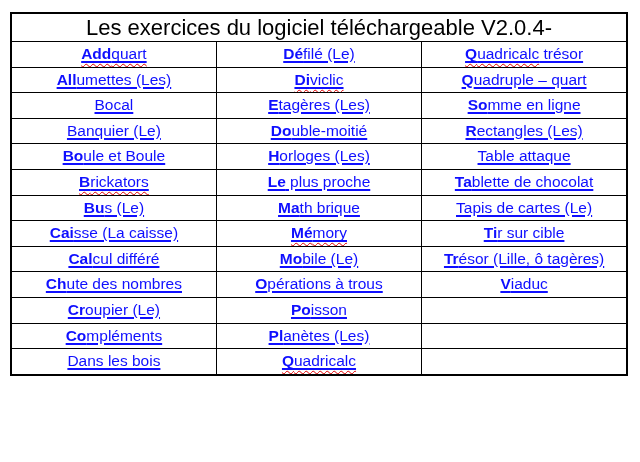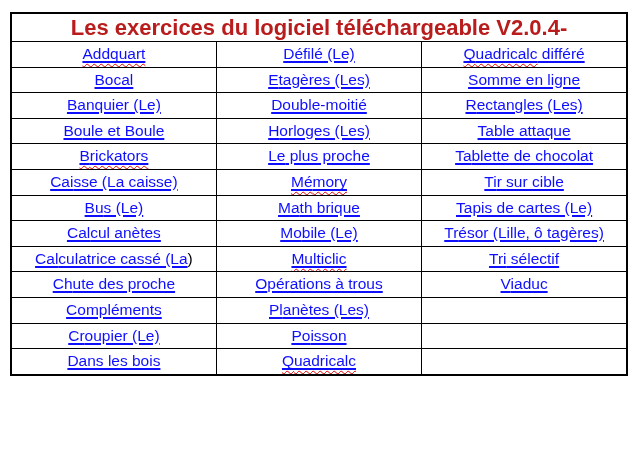--- a/index.html
+++ b/index.html
@@ -23,58 +23,63 @@
     text-align:center;
     vertical-align:top;
     padding:1px 2px 0 2px;
     height:23.6px;
     overflow:hidden;
   }
   td.titlecell{
     height:38px;
     vertical-align:middle;
     font-size:22px;
-    font-weight:bold;
-    color:#b91c1c;
+    font-weight:normal;
+    color:#000000;
     letter-spacing:0px;
     padding:2px 0 4px 0;
   }
   tr.tall td{height:47.2px;}
   .lnk{
     font-size:15.5px;
     line-height:21px;
     white-space:normal;
     cursor:pointer;
   }
   .run{
     color:#0F0FFF;
     text-decoration:underline;
     text-decoration-thickness:1.5px;
     text-underline-offset:2px;
   }
-  .run.b{font-weight:normal;}
+  .run.b{font-weight:bold;}
   .run.k{color:#000000;text-decoration:none;}
   .sq{
     text-decoration:underline wavy #E00000 1px;
     text-underline-offset:4px;
     text-decoration-skip-ink:none;
   }
 </style>
 </head>
 <body>
 
 <table class="extable">
   <tbody>
     <tr>
       <td class="titlecell" colspan="3">Les exercices du logiciel téléchargeable V2.0.4-</td>
     </tr>
   <tr>
         <td><span class="lnk"><span class="run b"><span class="sq">Add</span></span><span class="run"><span class="sq">quart</span></span></span></td>
         <td><span class="lnk"><span class="run b">Dé</span><span class="run">filé (Le)</span></span></td>
-        <td><span class="lnk"><span class="run b"><span class="sq">Q</span></span><span class="run"><span class="sq">uadricalc</span></span><span class="run"> différé</span></span></td>
+        <td><span class="lnk"><span class="run b"><span class="sq">Q</span></span><span class="run"><span class="sq">uadricalc</span></span><span class="run"> trésor</span></span></td>
+      </tr>
+      <tr>
+        <td><span class="lnk"><span class="run b">All</span><span class="run">umettes (Les)</span></span></td>
+        <td><span class="lnk"><span class="run b"><span class="sq">Di</span></span><span class="run"><span class="sq">viclic</span></span></span></td>
+        <td><span class="lnk"><span class="run b">Q</span><span class="run">uadruple – quart</span></span></td>
       </tr>
       <tr>
         <td><span class="lnk"><span class="run">Bocal</span></span></td>
         <td><span class="lnk"><span class="run b">E</span><span class="run">tagères (Les)</span></span></td>
         <td><span class="lnk"><span class="run b">So</span><span class="run">mme en ligne</span></span></td>
       </tr>
       <tr>
         <td><span class="lnk"><span class="run">Banquier (Le)</span></span></td>
         <td><span class="lnk"><span class="run b">Do</span><span class="run">uble-moitié</span></span></td>
         <td><span class="lnk"><span class="run b">R</span><span class="run">ectangles (Les)</span></span></td>
@@ -83,52 +88,47 @@
         <td><span class="lnk"><span class="run b">Bo</span><span class="run">ule et Boule</span></span></td>
         <td><span class="lnk"><span class="run b">H</span><span class="run">orloges (Les)</span></span></td>
         <td><span class="lnk"><span class="run">Table attaque</span></span></td>
       </tr>
       <tr>
         <td><span class="lnk"><span class="run b"><span class="sq">B</span></span><span class="run"><span class="sq">rickators</span></span></span></td>
         <td><span class="lnk"><span class="run b">Le</span><span class="run"> plus proche</span></span></td>
         <td><span class="lnk"><span class="run b">Ta</span><span class="run">blette de chocolat</span></span></td>
       </tr>
       <tr>
+        <td><span class="lnk"><span class="run b">Bu</span><span class="run">s (Le)</span></span></td>
+        <td><span class="lnk"><span class="run b">Ma</span><span class="run">th brique</span></span></td>
+        <td><span class="lnk"><span class="run">Tapis de cartes (Le)</span></span></td>
+      </tr>
+      <tr>
         <td><span class="lnk"><span class="run b">Cai</span><span class="run">sse (La caisse)</span></span></td>
         <td><span class="lnk"><span class="run b"><span class="sq">Mé</span></span><span class="run"><span class="sq">mory</span></span></span></td>
         <td><span class="lnk"><span class="run b">Ti</span><span class="run">r sur cible</span></span></td>
       </tr>
       <tr>
-        <td><span class="lnk"><span class="run b">Bu</span><span class="run">s (Le)</span></span></td>
-        <td><span class="lnk"><span class="run b">Ma</span><span class="run">th brique</span></span></td>
-        <td><span class="lnk"><span class="run">Tapis de cartes (Le)</span></span></td>
-      </tr>
-      <tr>
-        <td><span class="lnk"><span class="run b">Cal</span><span class="run">cul anètes</span></span></td>
+        <td><span class="lnk"><span class="run b">Cal</span><span class="run">cul différé</span></span></td>
         <td><span class="lnk"><span class="run b">Mo</span><span class="run">bile (Le)</span></span></td>
         <td><span class="lnk"><span class="run b">Tr</span><span class="run">ésor (Lille, ô tagères)</span></span></td>
       </tr>
       <tr>
-        <td><span class="lnk"><span class="run b">Cal</span><span class="run">culatrice cassé (La</span><span class="run k">)</span></span></td>
-        <td><span class="lnk"><span class="run b"><span class="sq">Mu</span></span><span class="run"><span class="sq">lticlic</span></span></span></td>
-        <td><span class="lnk"><span class="run b">Tri</span><span class="run"> sélectif</span></span></td>
-      </tr>
-      <tr>
-        <td><span class="lnk"><span class="run b">Ch</span><span class="run">ute des proche</span></span></td>
+        <td><span class="lnk"><span class="run b">Ch</span><span class="run">ute des nombres</span></span></td>
         <td><span class="lnk"><span class="run b">O</span><span class="run">pérations à trous</span></span></td>
         <td><span class="lnk"><span class="run b">V</span><span class="run">iaduc</span></span></td>
       </tr>
       <tr>
-        <td><span class="lnk"><span class="run b">Co</span><span class="run">mpléments</span></span></td>
-        <td><span class="lnk"><span class="run b">Pl</span><span class="run">anètes (Les)</span></span></td>
+        <td><span class="lnk"><span class="run b">Cr</span><span class="run">oupier (Le)</span></span></td>
+        <td><span class="lnk"><span class="run b">Po</span><span class="run">isson</span></span></td>
         <td></td>
       </tr>
       <tr>
-        <td><span class="lnk"><span class="run b">Cr</span><span class="run">oupier (Le)</span></span></td>
-        <td><span class="lnk"><span class="run b">Po</span><span class="run">isson</span></span></td>
+        <td><span class="lnk"><span class="run b">Co</span><span class="run">mpléments</span></span></td>
+        <td><span class="lnk"><span class="run b">Pl</span><span class="run">anètes (Les)</span></span></td>
         <td></td>
       </tr>
       <tr>
         <td><span class="lnk"><span class="run">Dans les bois</span></span></td>
         <td><span class="lnk"><span class="run b"><span class="sq">Q</span></span><span class="run"><span class="sq">uadricalc</span></span></span></td>
         <td></td>
       </tr>
     </tbody>
 </table>
 

